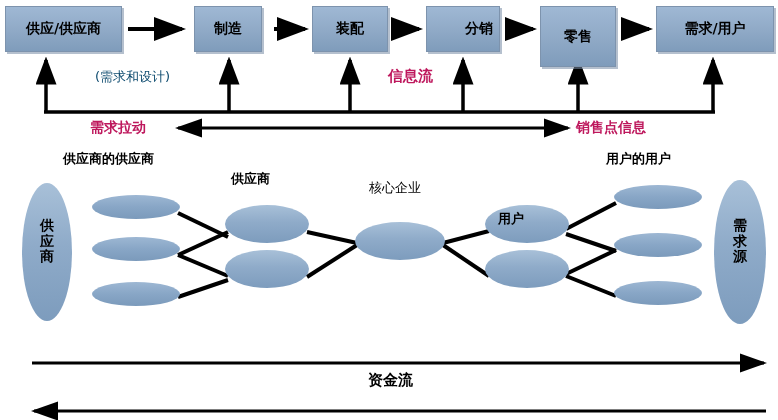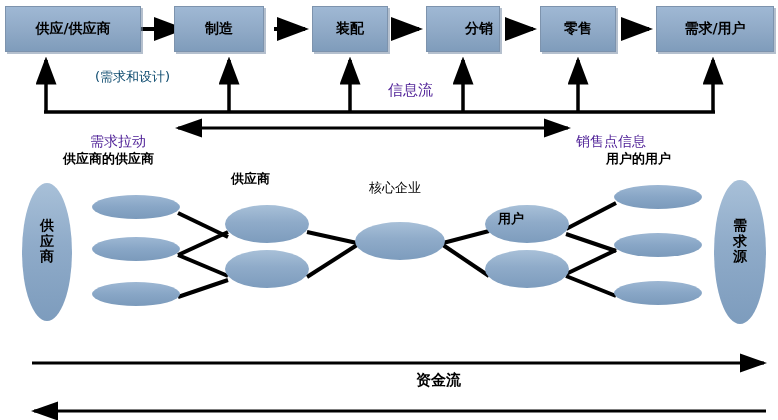--- a/index.html
+++ b/index.html
@@ -32,24 +32,23 @@
     align-items: center;
     justify-content: center;
     color: #000000;
     font-weight: bold;
     font-size: 14px;
     letter-spacing: 0px;
     white-space: nowrap;
   }
   .flow-label {
     position: absolute;
-    color: #4c1d95;
-    font-weight: normal;
-    white-space: nowrap;
-    margin-top: 14px;
+    color: #be185d;
+    font-weight: bold;
+    white-space: nowrap;
   }
   .node-label {
     position: absolute;
     color: #000000;
     font-weight: bold;
     font-size: 13px;
     white-space: nowrap;
     text-align: left;
   }
   .big-ellipse-text {
@@ -162,33 +161,33 @@
         <ellipse cx="658" cy="245" rx="44" ry="12" fill="url(#ellipseGradFlat)" stroke="none"></ellipse>
         <ellipse cx="658" cy="293" rx="44" ry="12" fill="url(#ellipseGradFlat)" stroke="none"></ellipse>
         <ellipse cx="400" cy="241" rx="45" ry="19" fill="url(#ellipseGrad)" stroke="none"></ellipse>
       </g>
 
     <line x1="32" y1="363" x2="764" y2="363" stroke="#000000" stroke-width="3" marker-end="url(#arrowBlackThin)"></line>
     <line x1="766" y1="411" x2="34" y2="411" stroke="#000000" stroke-width="3" marker-end="url(#arrowBlackThin)"></line>
   </svg>
 
   <div id="process-boxes">
-      <div class="proc-box" style="left: 5px; top: 6px; width: 136px; height: 46px;">
+      <div class="proc-box" style="left: 5px; top: 6px; width: 117px; height: 46px;">
         <span>供应/供应商</span>
       </div>
-      <div class="proc-box" style="left: 174px; top: 6px; width: 90px; height: 46px;">
+      <div class="proc-box" style="left: 194px; top: 6px; width: 68px; height: 46px;">
         <span>制造</span>
       </div>
       <div class="proc-box" style="left: 312px; top: 6px; width: 76px; height: 46px;">
         <span>装配</span>
       </div>
       <div class="proc-box" style="left: 426px; top: 6px; width: 74px; height: 46px; padding-left: 32px;">
         <span>分销</span>
       </div>
-      <div class="proc-box" style="left: 540px; top: 6px; width: 76px; height: 46px;">
+      <div class="proc-box" style="left: 540px; top: 6px; width: 76px; height: 61px;">
         <span>零售</span>
       </div>
       <div class="proc-box" style="left: 656px; top: 6px; width: 118px; height: 46px;">
         <span>需求/用户</span>
       </div>
     </div>
 
   <div class="paren-label" style="left:95px; top:68px;">(需求和设计)</div>
 
   <div class="flow-label" style="left:388px; top:67px; font-size:15px;">信息流</div>
@@ -204,15 +203,15 @@
       <div class="node-label" style="left: 606px; top: 150px;">用户的用户</div>
     </div>
 
   <div class="big-ellipse-text" style="left:38px; top:218px;">供应商</div>
 
   <div class="big-ellipse-text" style="left:731px; top:218px;">需求源</div>
 
   <div class="center-ellipse-text" style="left:369px; top:179px;">核心企业</div>
 
 
-  <div class="bottom-label" style="left:368px; top:371px;margin-left:48px;">资金流</div>
+  <div class="bottom-label" style="left:368px; top:371px;">资金流</div>
 
 </div>
 
 </body></html>

